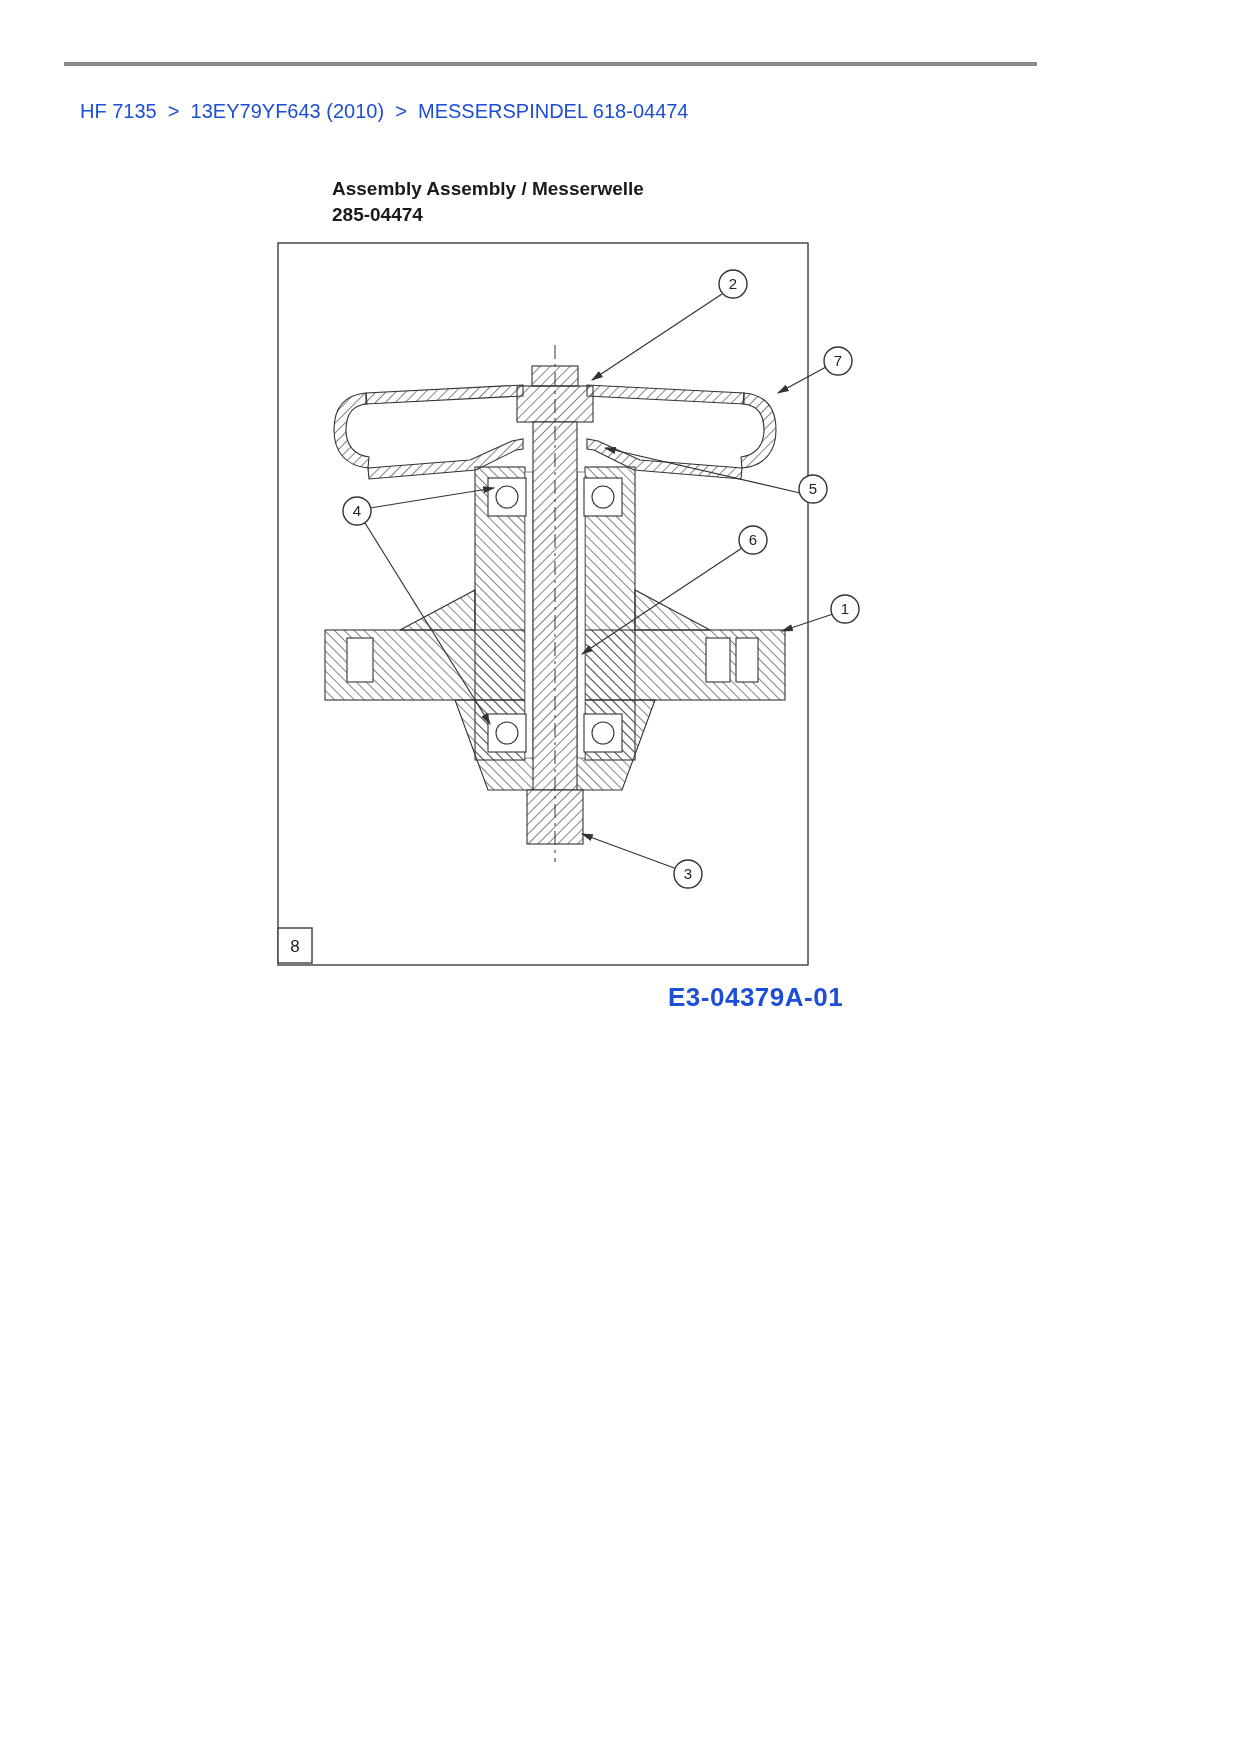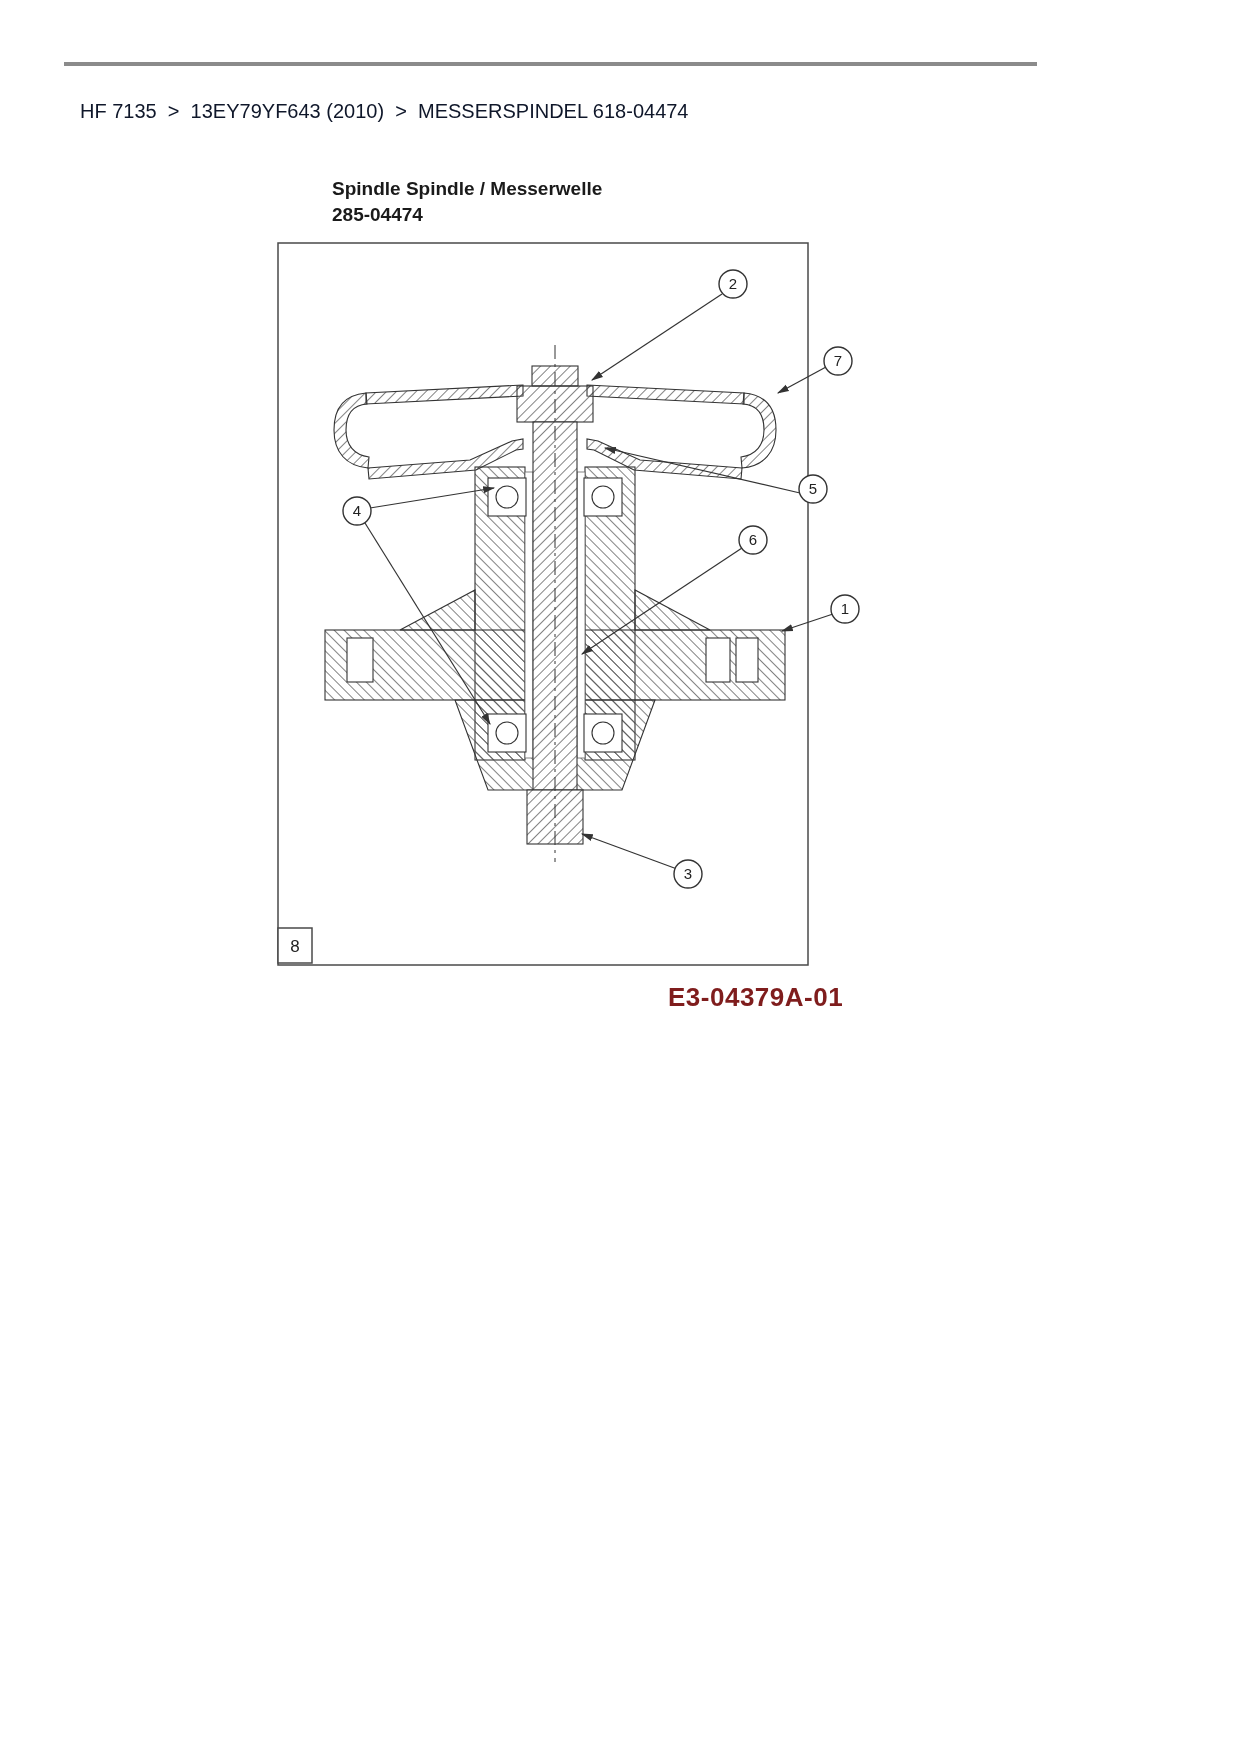--- a/index.html
+++ b/index.html
@@ -11,30 +11,30 @@
     color:#141414;
     overflow:hidden;
   }
   .top-rule{
     position:absolute;left:64px;top:62px;
     width:973px;height:4px;
     background:#8b8b8b;
   }
   .breadcrumb{
     position:absolute;left:80px;top:100px;
-    font-size:20px;color:#0f172a;
+    font-size:20px;color:#1d4ed8;
     white-space:pre;
   }
   .diagram-title{
     position:absolute;left:332px;top:176px;
     font-size:19px;font-weight:bold;line-height:26px;color:#1a1a1a;
   }
   .drawing-number{
     position:absolute;left:668px;top:982px;
-    font-size:26px;font-weight:bold;color:#7f1d1d;letter-spacing:.5px;
+    font-size:26px;font-weight:bold;color:#1d4ed8;letter-spacing:.5px;
   }
   .drawing-svg{
     position:absolute;left:270px;top:240px;
     width:620px;height:740px;
   }
   svg text.callout-num{
     font-family:"Liberation Sans", sans-serif;
     font-size:15px;fill:#222;
   }
   svg text.ref-num{
@@ -45,21 +45,21 @@
 </head>
 <body>
 
 <div class="page">
 
   <div class="top-rule"></div>
 
   <div class="breadcrumb">HF 7135  &gt;  13EY79YF643 (2010)  &gt;  MESSERSPINDEL 618-04474</div>
 
   <div class="diagram-title">
-    <div>Spindle Spindle / Messerwelle</div>
+    <div>Assembly Assembly / Messerwelle</div>
     <div>285-04474</div>
   </div>
 
   <svg class="drawing-svg" viewBox="0 0 620 740">
     <defs>
       <pattern id="hatch" width="7" height="7" patternUnits="userSpaceOnUse" patternTransform="rotate(45)">
         <line x1="0" y1="0" x2="0" y2="7" stroke="#4d4d4d" stroke-width="1.4"></line>
       </pattern>
       <pattern id="hatch2" width="7" height="7" patternUnits="userSpaceOnUse" patternTransform="rotate(-45)">
         <line x1="0" y1="0" x2="0" y2="7" stroke="#4d4d4d" stroke-width="1.4"></line>

